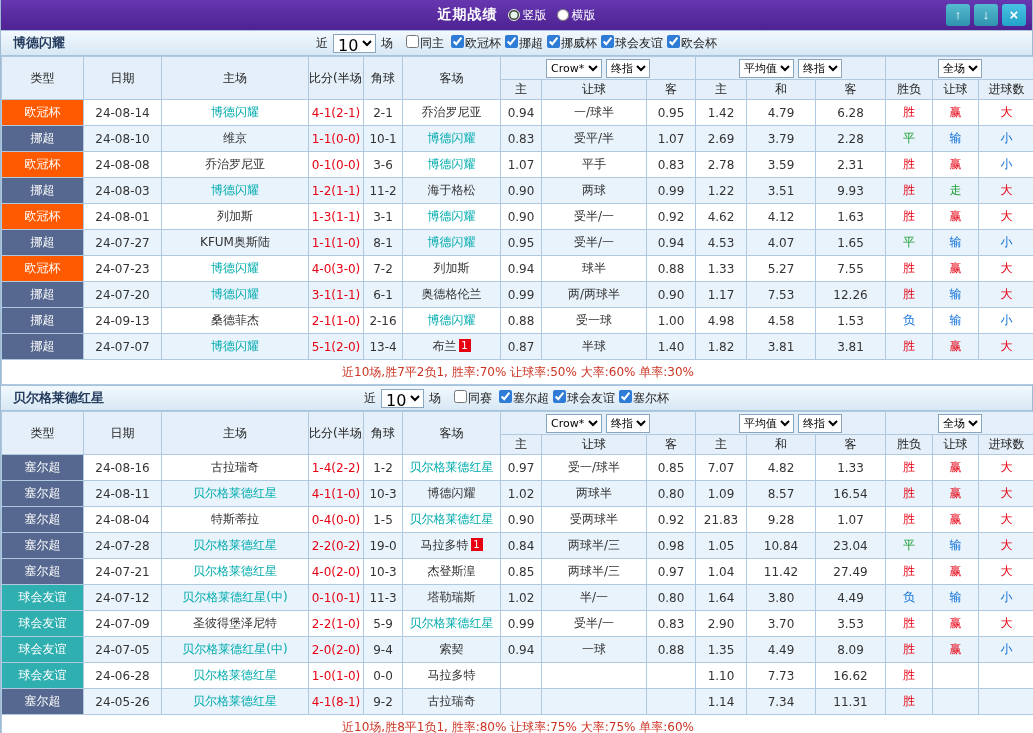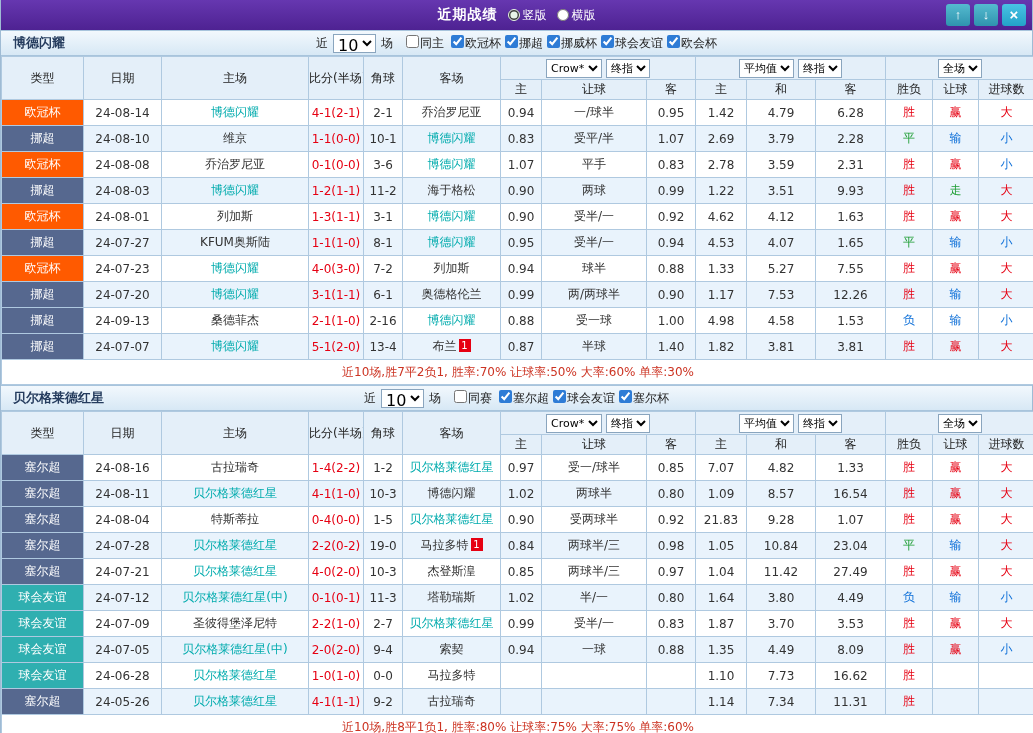--- a/index.html
+++ b/index.html
@@ -547,26 +547,26 @@
             <td>4.49</td>
             <td class="c-blue">负</td>
             <td class="c-blue">输</td>
             <td class="c-blue">小</td>
           </tr>
           <tr>
             <td class="type t-friendly">球会友谊</td>
             <td>24-07-09</td>
             <td>圣彼得堡泽尼特</td>
             <td class="score">2-2(1-0)</td>
-            <td>2-7</td>
+            <td>5-9</td>
             <td class="hl">贝尔格莱德红星</td>
             <td>0.99</td>
             <td>受半/一</td>
             <td>0.83</td>
-            <td>1.87</td>
+            <td>2.90</td>
             <td>3.70</td>
             <td>3.53</td>
             <td class="c-red">胜</td>
             <td class="c-red">赢</td>
             <td class="c-red">大</td>
           </tr>
           <tr class="alt">
             <td class="type t-friendly">球会友谊</td>
             <td>24-07-05</td>
             <td class="hl">贝尔格莱德红星(中)</td>
@@ -597,21 +597,21 @@
             <td>7.73</td>
             <td>16.62</td>
             <td class="c-red">胜</td>
             <td></td>
             <td></td>
           </tr>
           <tr class="alt">
             <td class="type t-league">塞尔超</td>
             <td>24-05-26</td>
             <td class="hl">贝尔格莱德红星</td>
-            <td class="score">4-1(1-1)</td>
+            <td class="score">4-1(8-1)</td>
             <td>9-2</td>
             <td>古拉瑞奇</td>
             <td></td>
             <td></td>
             <td></td>
             <td>1.14</td>
             <td>7.34</td>
             <td>11.31</td>
             <td class="c-red">胜</td>
             <td></td>

